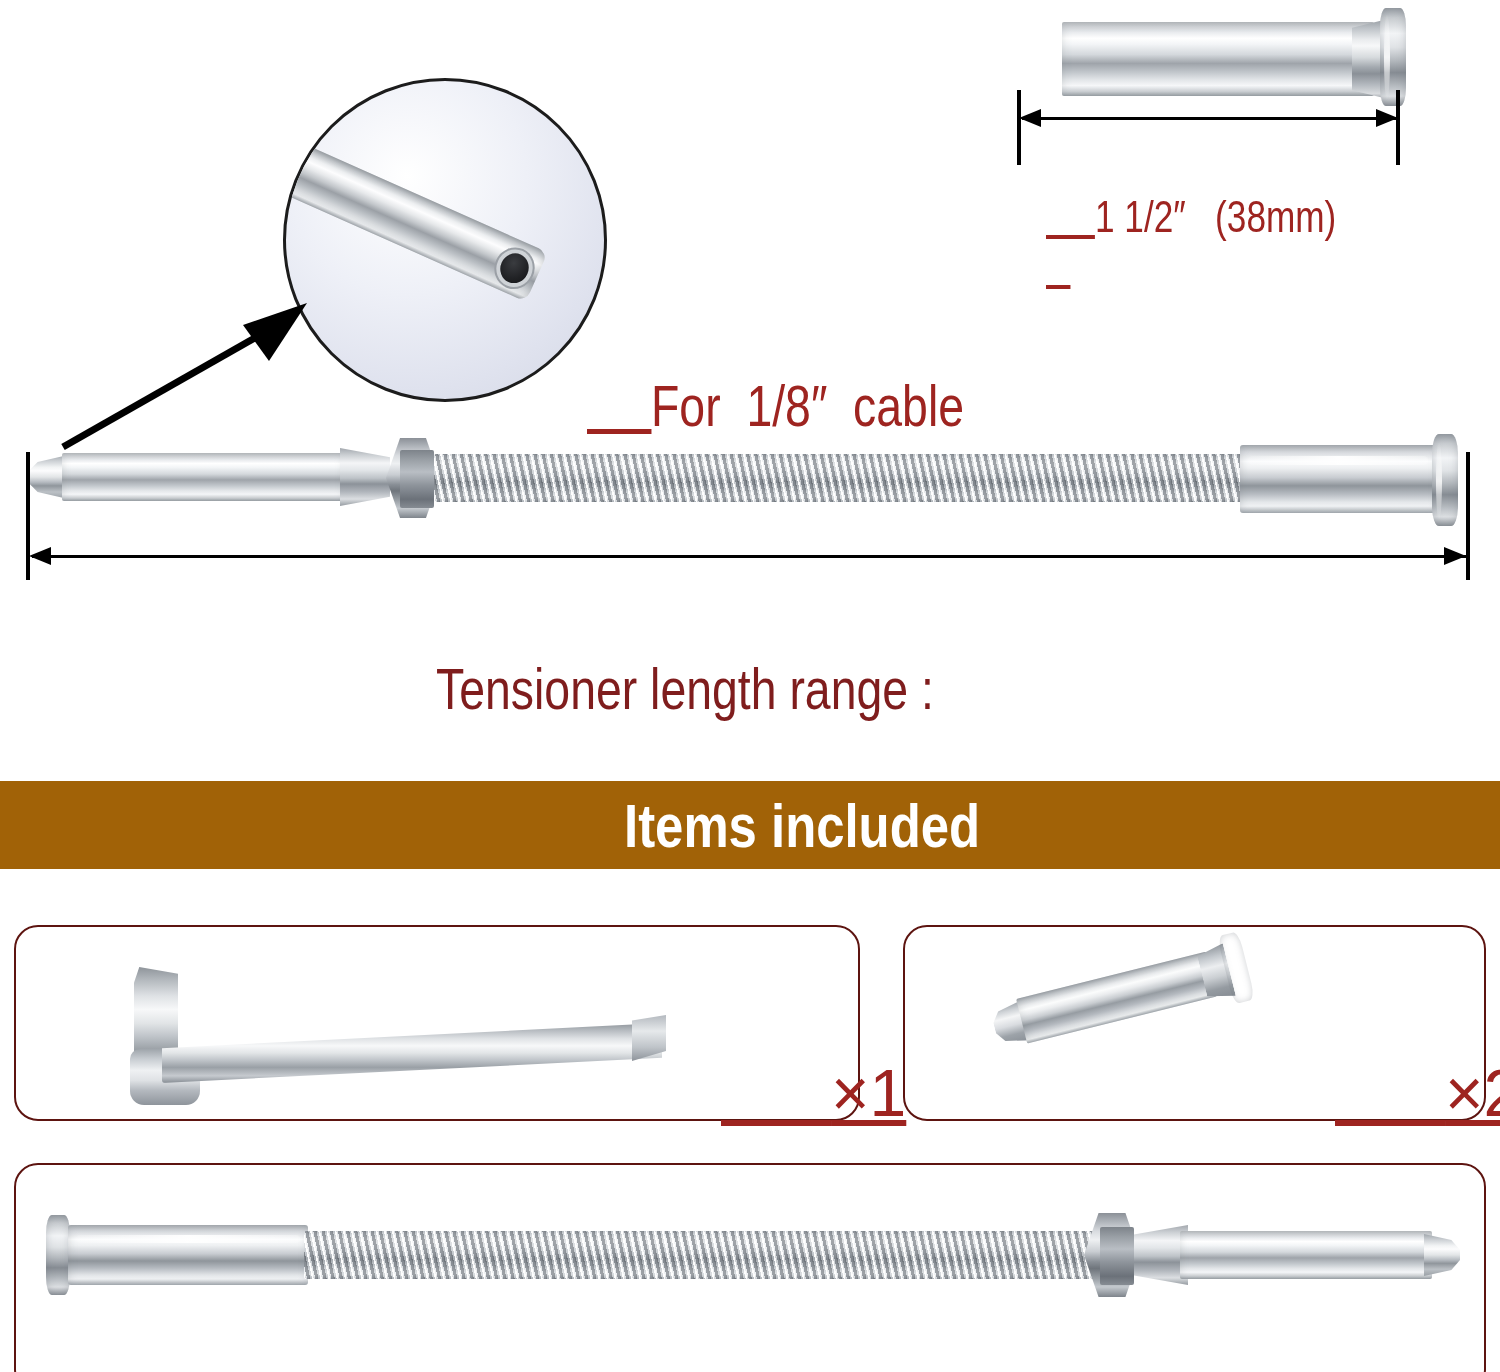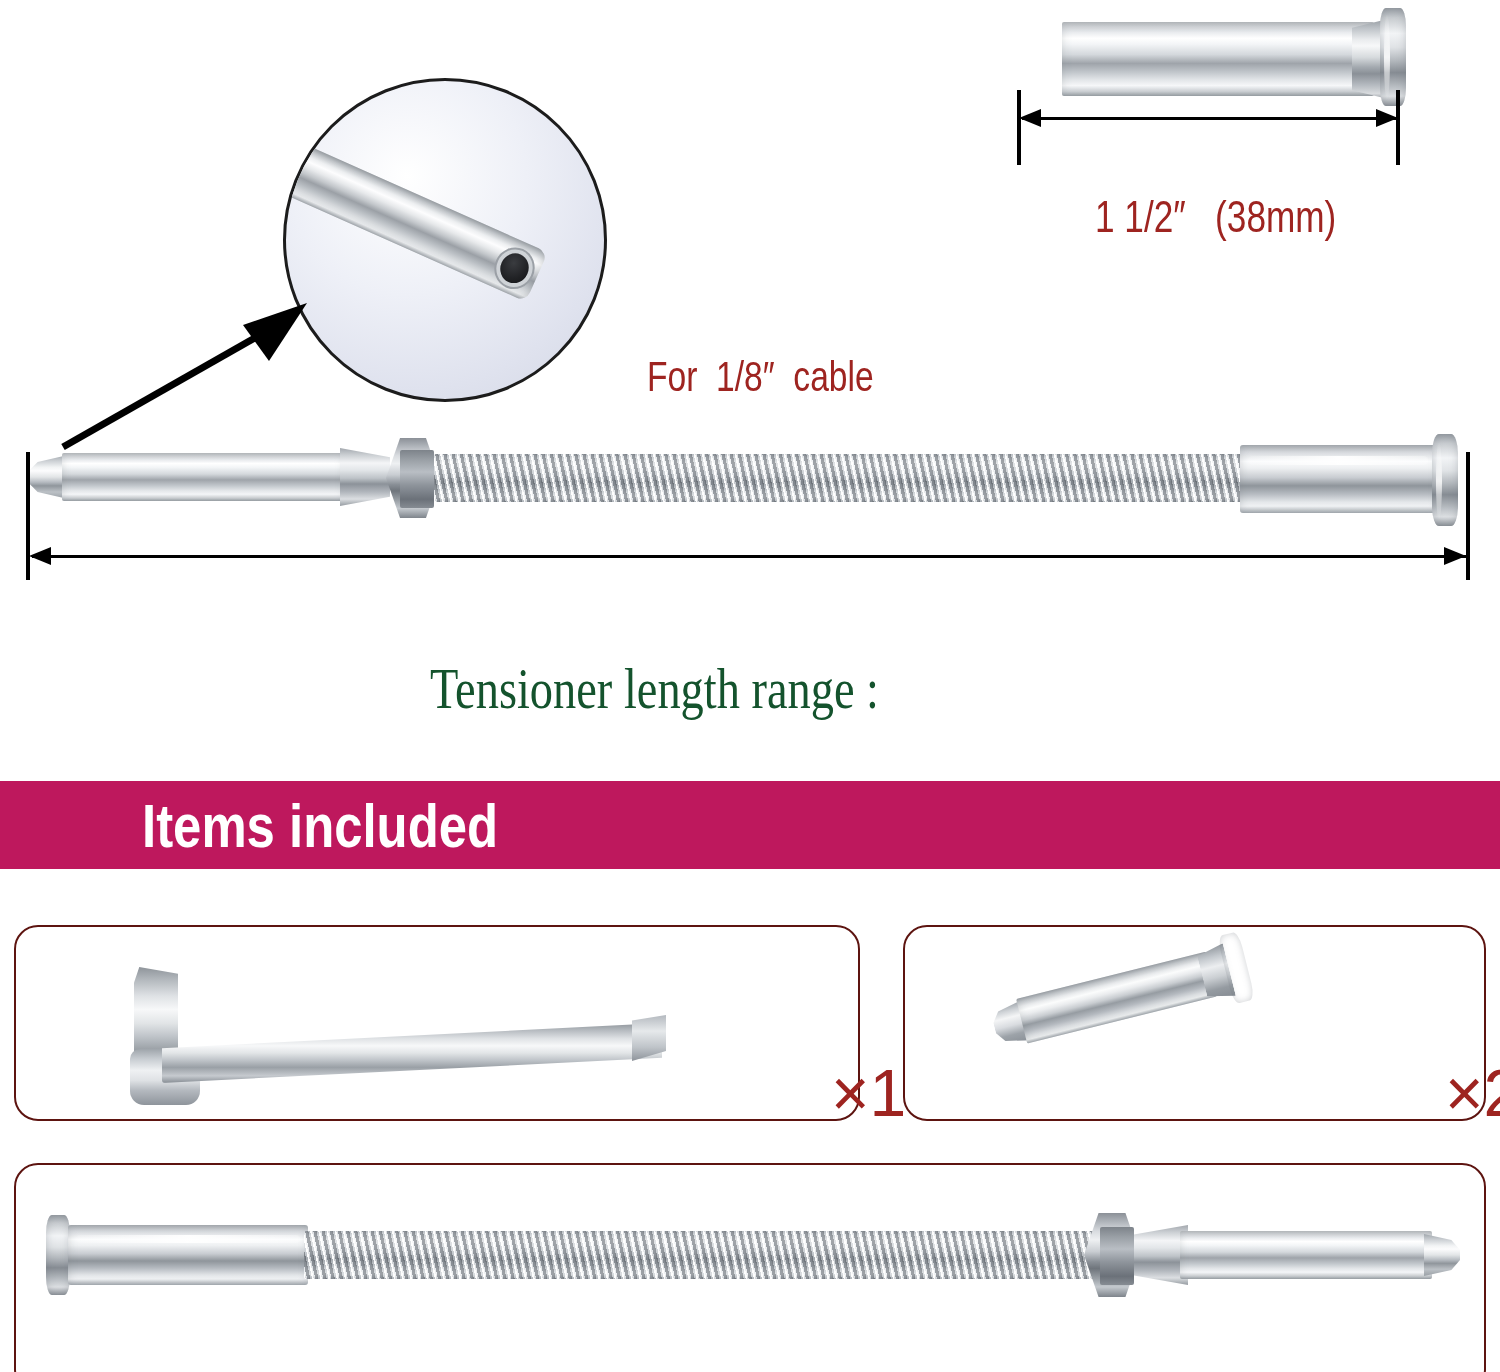--- a/index.html
+++ b/index.html
@@ -74,33 +74,34 @@
   }
 
   
   .pointer-arrow{pointer-events:none;}
 
   
   .txt-red{
     color:#9e2420;
     font-family:"Liberation Sans","DejaVu Sans",sans-serif;
     white-space:pre;
+    text-decoration:underline;
   }
   .txt-black{
-    color:#14532d;
-    font-family:Liberation Serif, serif;
+    color:#7f1d1d;
+    font-family:Liberation Sans, sans-serif;
     white-space:pre;
   }
   .cond{transform:scaleX(0.80);transform-origin:left center;display:inline-block;}
   .cond-c{transform:scaleX(0.82);transform-origin:center center;display:inline-block;}
 
   
   .banner{
-    background:#be185d;
-    display:flex;align-items:center;
+    background:#a16207;
+    display:flex;align-items:center;justify-content:center;
   }
   .banner-text{
     color:#ffffff;font-weight:bold;white-space:pre;
     font-family:"Liberation Sans","DejaVu Sans",sans-serif;
   }
 
   
   .item-box{
     border:2px solid #5d1410;
     border-radius:24px;
@@ -219,21 +220,21 @@
       <div class="mag-tube-body" style="width:270px;height:54px;"></div>
       <div class="mag-tube-hole" style="left:232px;top:13px;width:28px;height:30px;"></div>
     </div>
   </div>
 
   <svg class="abs pointer-arrow" style="left:55px;top:295px;width:260px;height:160px;" viewBox="0 0 260 160">
     <line x1="8" y1="152" x2="212" y2="36" stroke="#000" stroke-width="7"></line>
     <polygon points="252,8 188,30 214,66" fill="#000"></polygon>
   </svg>
 
-  <div class="abs txt-red" style="left:600px;top:305px;font-size:42px;">
+  <div class="abs txt-red" style="left:587px;top:305px;font-size:58px;">
     <span class="cond">For  1/8″  cable</span>
   </div>
 
   <div class="abs" style="left:28px;top:430px;width:1450px;height:110px;">
 
     <div class="abs" style="left:0px;top:25px;width:40px;height:44px;
                 clip-path:polygon(24% 16%,100% 0%,100% 100%,24% 84%,0% 62%,0% 38%);
                 background:linear-gradient(to bottom,
                   #a0a6ac 0%, #cdd1d5 14%, #f2f4f5 28%, #fcfcfd 36%,
                   #e2e5e7 50%, #b5bac0 62%, #90969c 70%, #bcc1c6 84%, #9aa0a6 100%);"></div>

